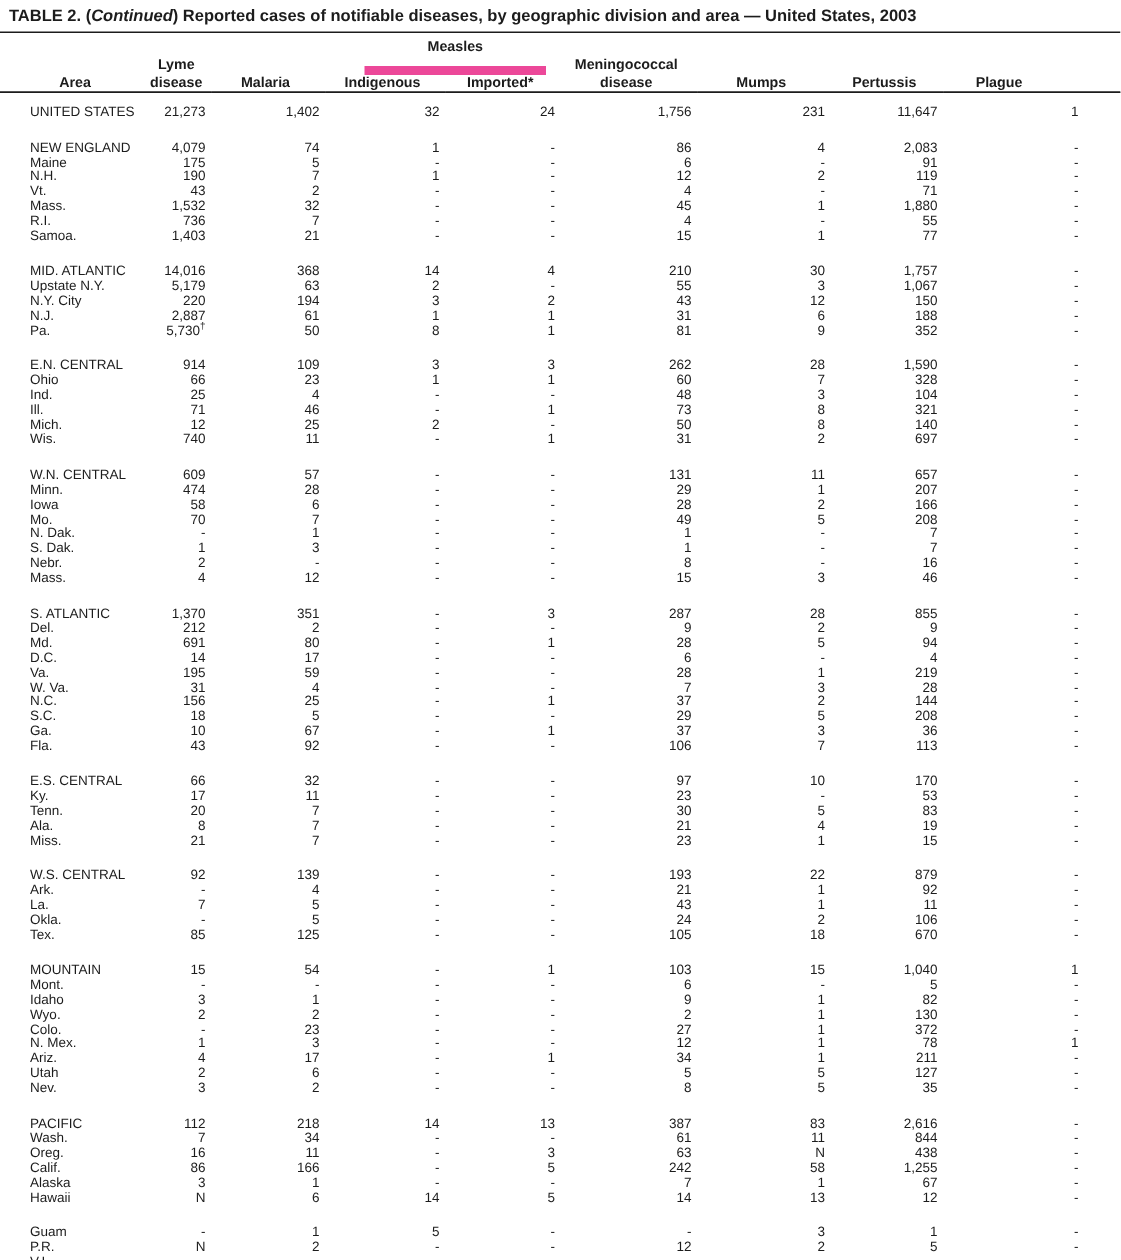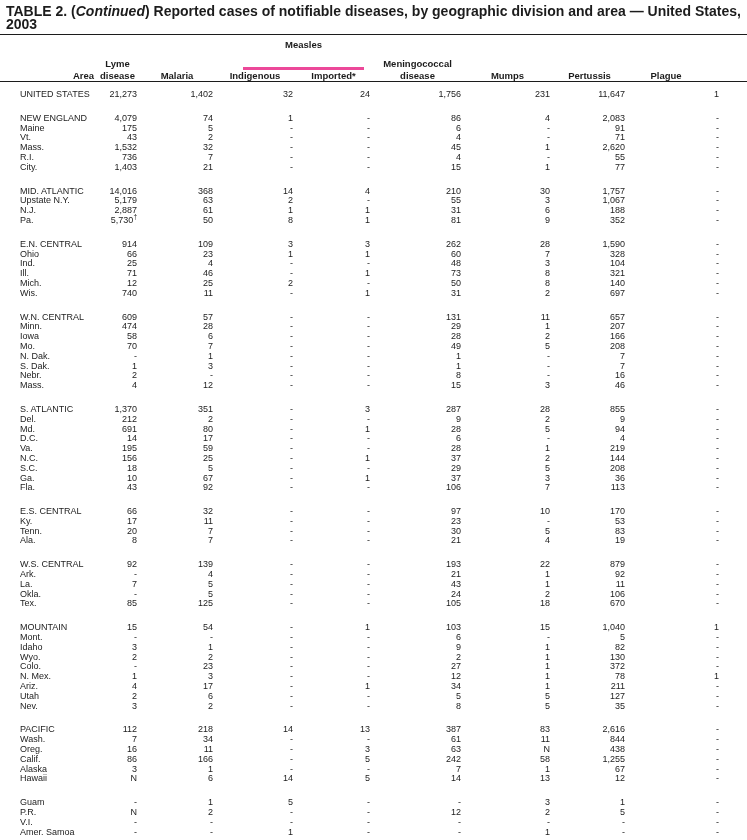--- a/index.html
+++ b/index.html
@@ -3,45 +3,45 @@
 <meta charset="utf-8">
 <style>
   html,body{margin:0;padding:0;}
   body{
     width:747px;height:840px;background:#ffffff;color:#1c1c1c;
     font-family:"Liberation Sans","DejaVu Sans",sans-serif;
     -webkit-font-smoothing:antialiased;
   }
   .page{width:747px;position:relative;}
   .title{
-    margin:5px 4px 3px 6px;font-size:14px;font-weight:bold;letter-spacing:0;
+    margin:5px 4px 3px 6px;font-size:11px;font-weight:bold;letter-spacing:0;
     line-height:13px;
   }
   .title i{font-weight:bold;}
   .rule{height:1.5px;background:#1c1c1c;width:747px;}
   .rule.thin{height:1px;}
   table{
     width:747px;border-collapse:collapse;table-layout:fixed;
     margin-top:1px;
   }
   col.c-area{width:98px;}
   col.c1{width:43px;} col.c2{width:76px;} col.c3{width:80px;}
   col.c4{width:77px;} col.c5{width:91px;} col.c6{width:89px;}
   col.c7{width:75px;} col.c8{width:118px;}
   thead td{
     font-size:9.5px;font-weight:bold;line-height:11.5px;
     padding:0 4px 0 0;text-align:center;vertical-align:bottom;
     white-space:nowrap;
   }
-  thead td.area{text-align:right;padding-left:6px;margin-left:16px;}
+  thead td.area{text-align:center;padding-left:6px;margin-left:16px;}
   thead td.plague-h{padding-right:44px;}
   thead tr.h1 td{padding-top:3px;}
   td.measles{text-align:center;}
   .measles-inner{
-    border-bottom:3px solid #ec4899;margin:0 6px 0 26px;padding-bottom:16px;
+    border-bottom:6px solid #ec4899;margin:0 6px 0 26px;padding-bottom:6px;
   }
   .head-rule td{height:0;padding:0;border-bottom:1.5px solid #1c1c1c;}
   tbody td{
     font-size:9px;line-height:9.8px;height:9.8px;
     padding:0 4px 0 0;text-align:right;white-space:nowrap;vertical-align:bottom;
   }
   tbody td.area{text-align:left;padding-left:20px;}
   tbody td.plague{padding-right:28px;}
   tbody tr.first-row td{padding-top:4px;height:13.8px;}
   tbody tr.group-start td{padding-top:7px;height:16.8px;}
@@ -124,54 +124,65 @@
           <td>175</td>
           <td>5</td>
           <td>-</td>
           <td>-</td>
           <td>6</td>
           <td>-</td>
           <td>91</td>
           <td class="plague">-</td>
         </tr>
         <tr>
+          <td class="area">N.H.</td>
+          <td>190</td>
+          <td>7</td>
+          <td>1</td>
+          <td>-</td>
+          <td>12</td>
+          <td>2</td>
+          <td>119</td>
+          <td class="plague">-</td>
+        </tr>
+        <tr>
           <td class="area">Vt.</td>
           <td>43</td>
           <td>2</td>
           <td>-</td>
           <td>-</td>
           <td>4</td>
           <td>-</td>
           <td>71</td>
           <td class="plague">-</td>
         </tr>
         <tr>
           <td class="area">Mass.</td>
           <td>1,532</td>
           <td>32</td>
           <td>-</td>
           <td>-</td>
           <td>45</td>
           <td>1</td>
-          <td>2,620</td>
+          <td>1,880</td>
           <td class="plague">-</td>
         </tr>
         <tr>
           <td class="area">R.I.</td>
           <td>736</td>
           <td>7</td>
           <td>-</td>
           <td>-</td>
           <td>4</td>
           <td>-</td>
           <td>55</td>
           <td class="plague">-</td>
         </tr>
         <tr>
-          <td class="area">City.</td>
+          <td class="area">Samoa.</td>
           <td>1,403</td>
           <td>21</td>
           <td>-</td>
           <td>-</td>
           <td>15</td>
           <td>1</td>
           <td>77</td>
           <td class="plague">-</td>
         </tr>
         <tr class="group-start">
@@ -190,20 +201,31 @@
           <td>5,179</td>
           <td>63</td>
           <td>2</td>
           <td>-</td>
           <td>55</td>
           <td>3</td>
           <td>1,067</td>
           <td class="plague">-</td>
         </tr>
         <tr>
+          <td class="area">N.Y. City</td>
+          <td>220</td>
+          <td>194</td>
+          <td>3</td>
+          <td>2</td>
+          <td>43</td>
+          <td>12</td>
+          <td>150</td>
+          <td class="plague">-</td>
+        </tr>
+        <tr>
           <td class="area">N.J.</td>
           <td>2,887</td>
           <td>61</td>
           <td>1</td>
           <td>1</td>
           <td>31</td>
           <td>6</td>
           <td>188</td>
           <td class="plague">-</td>
         </tr>
@@ -421,20 +443,31 @@
           <td>195</td>
           <td>59</td>
           <td>-</td>
           <td>-</td>
           <td>28</td>
           <td>1</td>
           <td>219</td>
           <td class="plague">-</td>
         </tr>
         <tr>
+          <td class="area">W. Va.</td>
+          <td>31</td>
+          <td>4</td>
+          <td>-</td>
+          <td>-</td>
+          <td>7</td>
+          <td>3</td>
+          <td>28</td>
+          <td class="plague">-</td>
+        </tr>
+        <tr>
           <td class="area">N.C.</td>
           <td>156</td>
           <td>25</td>
           <td>-</td>
           <td>1</td>
           <td>37</td>
           <td>2</td>
           <td>144</td>
           <td class="plague">-</td>
         </tr>
@@ -506,20 +539,31 @@
         </tr>
         <tr>
           <td class="area">Ala.</td>
           <td>8</td>
           <td>7</td>
           <td>-</td>
           <td>-</td>
           <td>21</td>
           <td>4</td>
           <td>19</td>
+          <td class="plague">-</td>
+        </tr>
+        <tr>
+          <td class="area">Miss.</td>
+          <td>21</td>
+          <td>7</td>
+          <td>-</td>
+          <td>-</td>
+          <td>23</td>
+          <td>1</td>
+          <td>15</td>
           <td class="plague">-</td>
         </tr>
         <tr class="group-start">
           <td class="area">W.S. CENTRAL</td>
           <td>92</td>
           <td>139</td>
           <td>-</td>
           <td>-</td>
           <td>193</td>
           <td>22</td>

